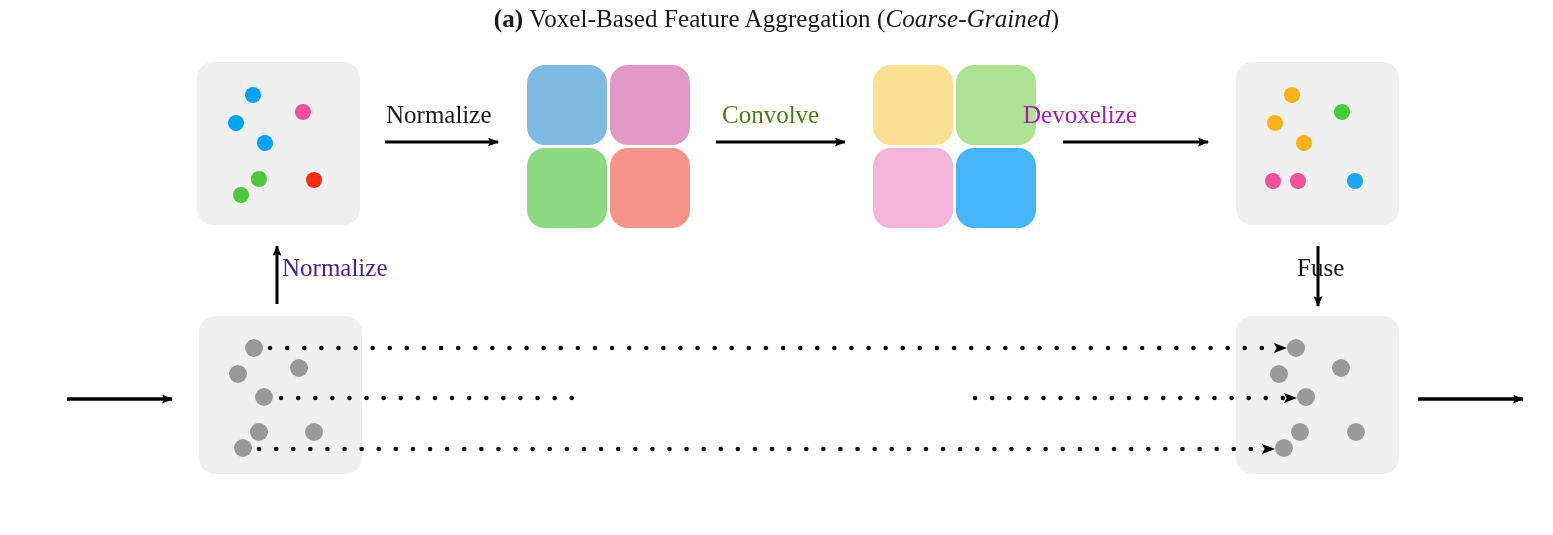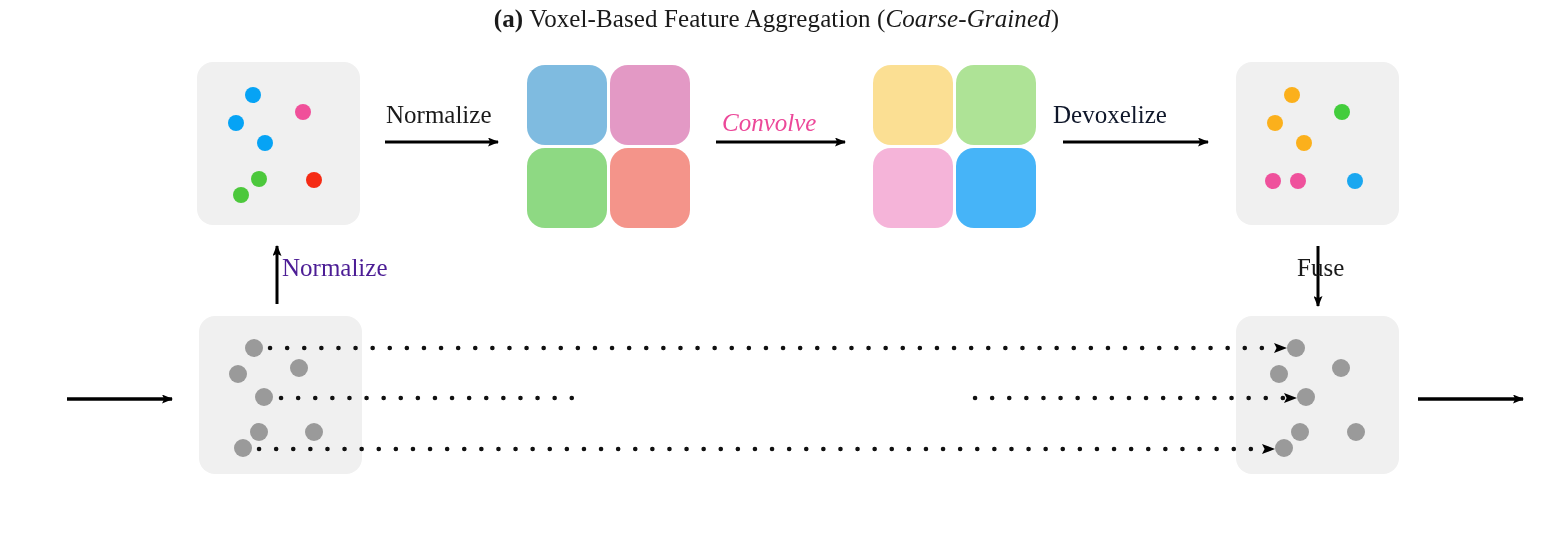--- a/index.html
+++ b/index.html
@@ -167,18 +167,18 @@
     <line x1="270" y1="348" x2="1286" y2="348" stroke="#111111" stroke-width="4.5" stroke-linecap="round" stroke-dasharray="0.1 17" marker-end="url(#ah-sm)"></line>
 
     <line x1="281" y1="398" x2="585" y2="398" stroke="#111111" stroke-width="4.5" stroke-linecap="round" stroke-dasharray="0.1 17"></line>
 
     <line x1="975" y1="398" x2="1296" y2="398" stroke="#111111" stroke-width="4.5" stroke-linecap="round" stroke-dasharray="0.1 17" marker-end="url(#ah-sm)"></line>
 
     <line x1="259" y1="449" x2="1274" y2="449" stroke="#111111" stroke-width="4.5" stroke-linecap="round" stroke-dasharray="0.1 17" marker-end="url(#ah-sm)"></line>
   </svg>
 
   <div class="arrow-label" id="label-voxelize" style="left: 386px; top: 101px; color: rgb(26, 26, 26);">Normalize</div>
-  <div class="arrow-label" id="label-convolve" style="left: 722px; top: 109px; color: #ec4899; font-style: italic;">Convolve</div>
-  <div class="arrow-label" id="label-devoxelize" style="left: 1053px; top: 101px; color: #0f172a;">Devoxelize</div>
+  <div class="arrow-label" id="label-convolve" style="left: 722px; top: 101px; color: #4d7c0f;">Convolve</div>
+  <div class="arrow-label" id="label-devoxelize" style="left: 1023px; top: 101px; color: #a21caf;">Devoxelize</div>
   <div class="arrow-label" id="label-normalize" style="left: 282px; top: 254px; color: #4c1d95;">Normalize</div>
   <div class="arrow-label" id="label-fuse" style="left: 1297px; top: 254px; color: rgb(26, 26, 26);">Fuse</div>
 
 </div>
 
 </body></html>

